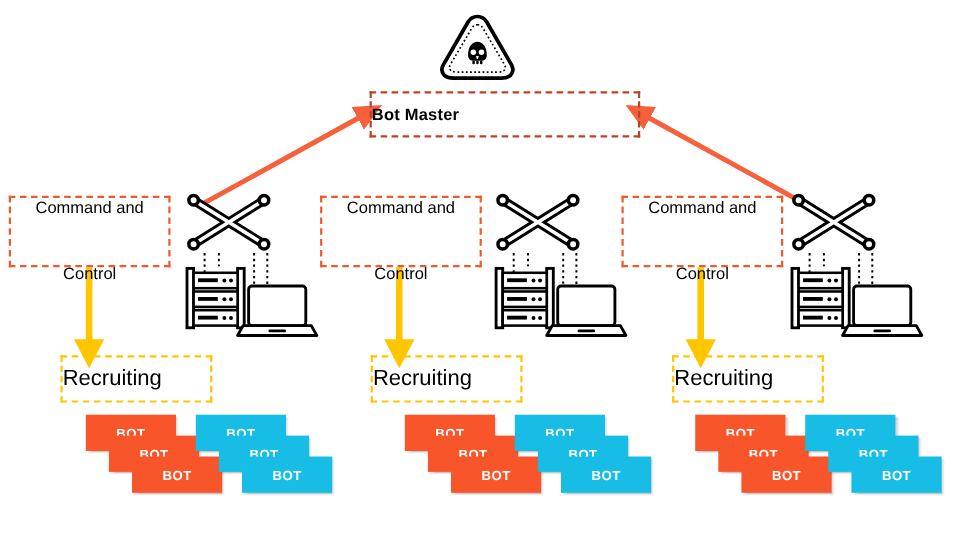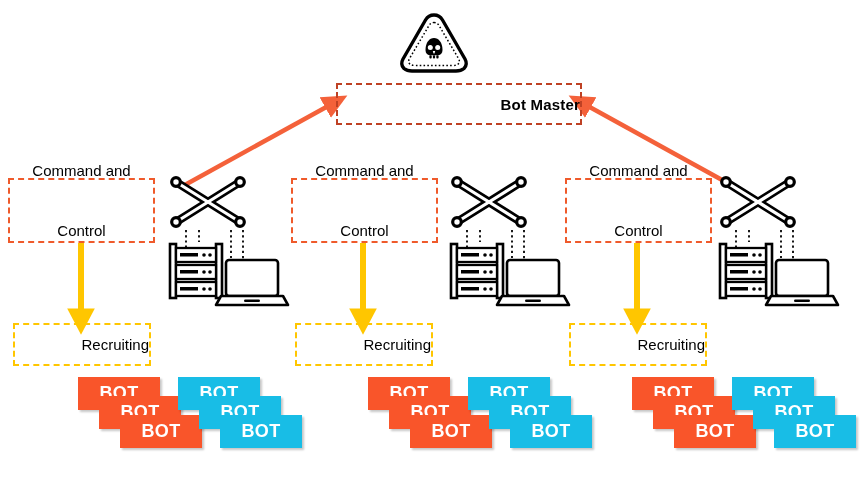--- a/index.html
+++ b/index.html
@@ -17,40 +17,41 @@
     background: #ffffff;
     overflow: hidden;
   }
 
   
   .dbox {
     position: absolute;
     box-sizing: border-box;
     display: flex;
     align-items: center;
-    justify-content: flex-end;
+    justify-content: flex-start;
     text-align: center;
     color: #000000;
     background: transparent;
   }
   .dbox-botmaster {
     border: 2.5px dashed #bf4124;
     font-weight: bold;
     font-size: 15px;
     letter-spacing: .2px;
   }
   .dbox-cc {
     border: 2.5px dashed #ef5a2b;
     font-size: 15px;
     line-height: 1.35;
     gap: 40px;
   }
   .dbox-recruit {
     border: 2.5px dashed #ffc600;
-    font-size: 15px;
+    font-size: 20px;
+    margin-left: 42px;
   }
 
   
   #overlay {
     position: absolute;
     left: 0; top: 0;
     width: 868px; height: 488px;
     pointer-events: none;
   }
 
@@ -58,21 +59,21 @@
   .botgroup { position: absolute; }
   .botcard {
     position: absolute;
     box-sizing: border-box;
     width: 82px;
     height: 33px;
     display: flex;
     align-items: center;
     justify-content: center;
     color: #ffffff;
-    font-size: 18px;
+    font-size: 12px;
     font-weight: bold;
     letter-spacing: .4px;
     box-shadow: 2px 2px 2px rgba(0,0,0,0.22);
     text-align: center;
   }
   .botcard.orange { background: #f9552a; }
   .botcard.cyan   { background: #18bde6; }
 </style>
 </head>
 <body>

